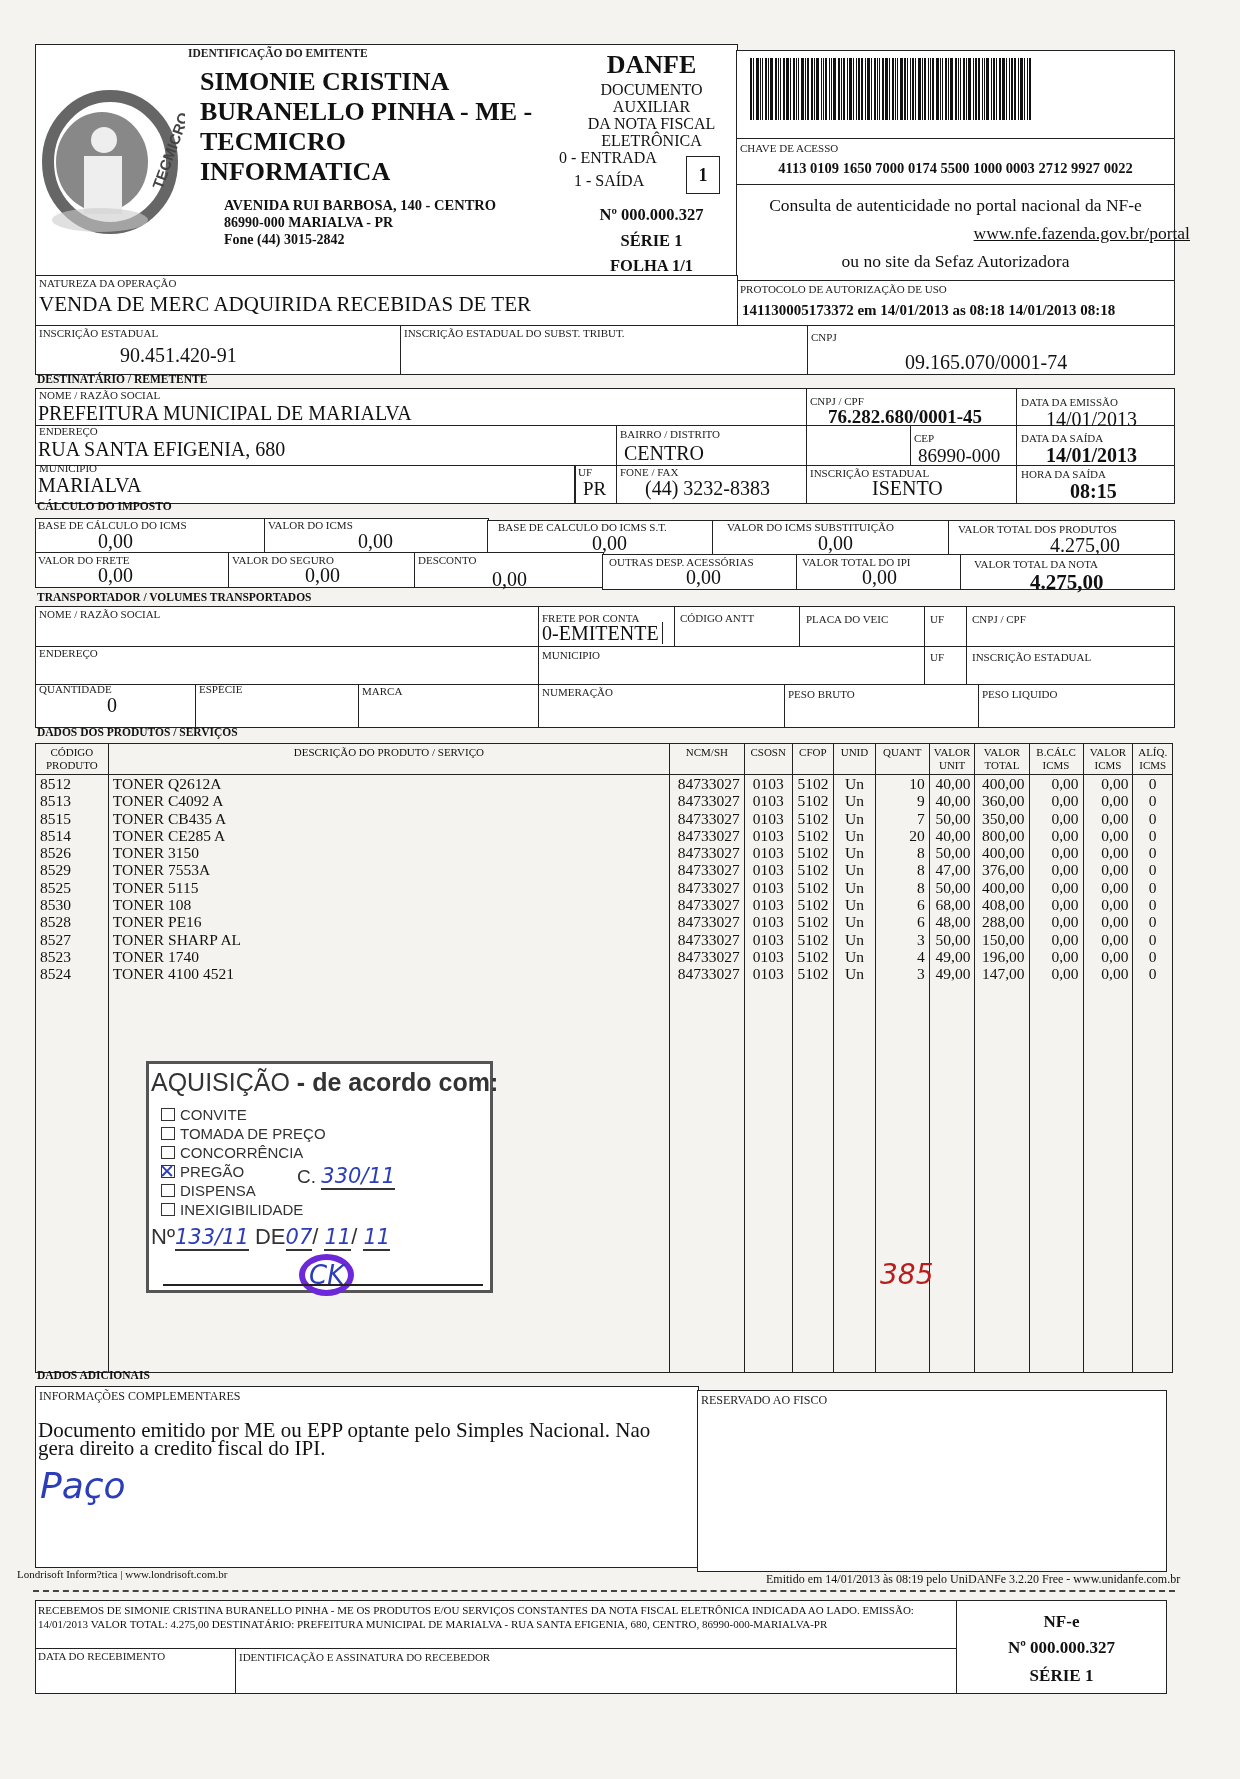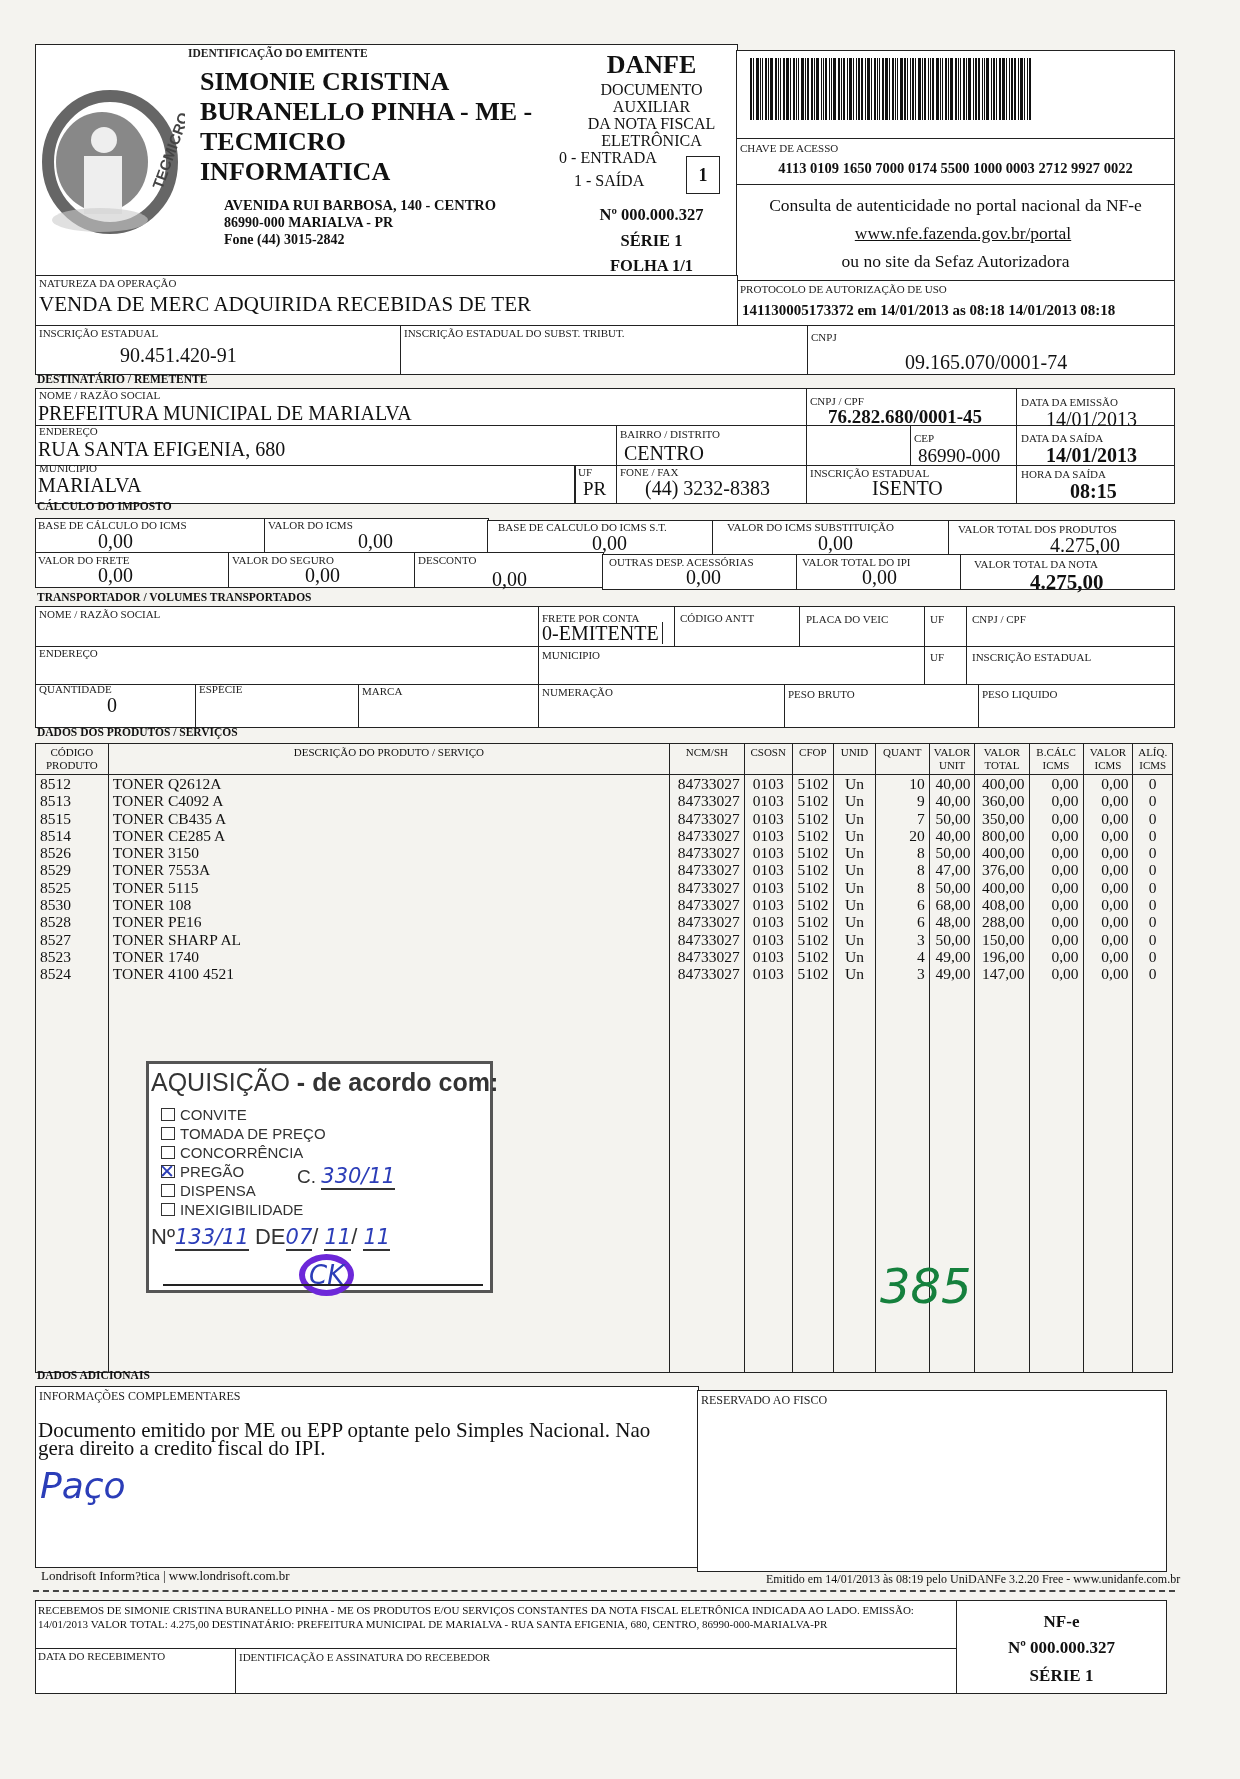--- a/index.html
+++ b/index.html
@@ -174,21 +174,21 @@
     <span style="width: 3px;"></span>
     <span style="width: 1px; margin-right: 1px;"></span>
     <span style="width: 1px;"></span>
     <span style="width: 2px;"></span>
   </div>
 <div class="hline" style="left:736px; top:138px; width:439px;"></div>
 <div class="lbl" style="left:740px; top:142px;">CHAVE DE ACESSO</div>
 <div class="abs b c" style="left:736px; top:160px; width:439px; font-size:14.5px;">4113 0109 1650 7000 0174 5500 1000 0003 2712 9927 0022</div>
 <div class="hline" style="left:736px; top:184px; width:439px;"></div>
 <div class="abs c" style="left:736px; top:195px; width:439px; font-size:17.5px;">Consulta de autenticidade no portal nacional da NF-e</div>
-<div class="abs c" style="left:736px; top:223px; width:454px; font-size:17.5px;"><span style="text-decoration:underline;">www.nfe.fazenda.gov.br/portal</span></div>
+<div class="abs c" style="left:736px; top:223px; width:454px; font-size:17.5px;text-align:right;"><span style="text-decoration:underline;">www.nfe.fazenda.gov.br/portal</span></div>
 <div class="abs c" style="left:736px; top:251px; width:439px; font-size:17.5px;">ou no site da Sefaz Autorizadora</div>
 <div class="hline" style="left:736px; top:280px; width:439px;"></div>
 <div class="lbl" style="left:740px; top:283px;">PROTOCOLO DE AUTORIZAÇÃO DE USO</div>
 <div class="abs b" style="left:742px; top:302px; font-size:15px;">141130005173372 em 14/01/2013 as 08:18 14/01/2013 08:18</div>
 
 <div class="box" style="left:35px; top:275px; width:703px; height:52px;"></div>
 <div class="lbl" style="left:39px; top:277px;">NATUREZA DA OPERAÇÃO</div>
 <div class="val" style="left:39px; top:292px; font-size:21px;">VENDA DE MERC ADQUIRIDA RECEBIDAS DE TER</div>
 
 <div class="box" style="left:35px; top:325px; width:1140px; height:50px;"></div>
@@ -545,31 +545,31 @@
     <span class="hand" style="border-bottom:2px solid #333; font-size:21px;">330/11</span>
   </div>
   <div class="abs" style="left:2px; top:160px; font-size:22px; white-space:nowrap;">
     <span>Nº</span><span class="hand" style="border-bottom:2px solid #333; font-size:21px;">133/11</span>
     <span>DE</span><span class="hand" style="border-bottom:2px solid #333; font-size:21px;">07</span>/ <span class="hand" style="border-bottom:2px solid #333; font-size:21px;">11</span>/ <span class="hand" style="border-bottom:2px solid #333; font-size:21px;">11</span>
   </div>
   <div class="abs hand" style="left:150px; top:190px; font-size:26px; border:6px solid #6d28d9; border-radius:50%; padding:0 4px;">CK</div>
   <div class="hline" style="left:14px; top:220px; width:320px; border-top-width:2px;"></div>
 </div>
 
-<div class="abs" style="left:880px; top:1258px; font-family:'DejaVu Sans', sans-serif; font-style:italic; font-size:48px; color:#15803d;text-align:center;">385</div>
+<div class="abs" style="left:880px; top:1258px; font-family:'DejaVu Sans', sans-serif; font-style:italic; font-size:28px; color:#b91c1c;text-align:center;">385</div>
 
 <div class="sec" style="left:37px; top:1369px;">DADOS ADICIONAIS</div>
 <div class="box" style="left:35px; top:1386px; width:664px; height:182px;"></div>
 <div class="lbl" style="left:39px; top:1389px; font-size:12px;">INFORMAÇÕES COMPLEMENTARES</div>
 <div class="abs" style="left:38px; top:1421px; width:640px; font-size:21px; line-height:18px;">Documento emitido por ME ou EPP optante pelo Simples Nacional. Nao gera direito a credito fiscal do IPI.</div>
 <div class="abs hand" style="left:40px; top:1465px; font-size:36px;">Paço</div>
 <div class="box" style="left:697px; top:1390px; width:470px; height:182px;"></div>
 <div class="lbl" style="left:701px; top:1393px; font-size:12px;">RESERVADO AO FISCO</div>
 
-<div class="abs" style="left:41px; top:1568px; font-size:13px;text-align:center;">Londrisoft Inform?tica | www.londrisoft.com.br</div>
+<div class="abs" style="left:17px; top:1568px; font-size:11px;text-align:center;">Londrisoft Inform?tica | www.londrisoft.com.br</div>
 <div class="abs" style="left:734px; top:1572px; font-size:12px;margin-left:32px;">Emitido em 14/01/2013 às 08:19 pelo UniDANFe 3.2.20 Free - www.unidanfe.com.br</div>
 
 <div class="dash" style="left:33px; top:1590px; width:1142px;"></div>
 
 <div class="box" style="left:35px; top:1600px; width:1132px; height:94px;"></div>
 <div class="vline" style="left:956px; top:1600px; height:94px;"></div>
 <div class="hline" style="left:35px; top:1648px; width:922px;"></div>
 <div class="vline" style="left:235px; top:1648px; height:46px;"></div>
 <div class="abs" style="left:38px; top:1603px; width:910px; font-size:11px; line-height:14px;">RECEBEMOS DE SIMONIE CRISTINA BURANELLO PINHA - ME OS PRODUTOS E/OU SERVIÇOS CONSTANTES DA NOTA FISCAL ELETRÔNICA INDICADA AO LADO. EMISSÃO: 14/01/2013 VALOR TOTAL: 4.275,00 DESTINATÁRIO: PREFEITURA MUNICIPAL DE MARIALVA - RUA SANTA EFIGENIA, 680, CENTRO, 86990-000-MARIALVA-PR</div>
 <div class="lbl" style="left:38px; top:1650px;">DATA DO RECEBIMENTO</div>

